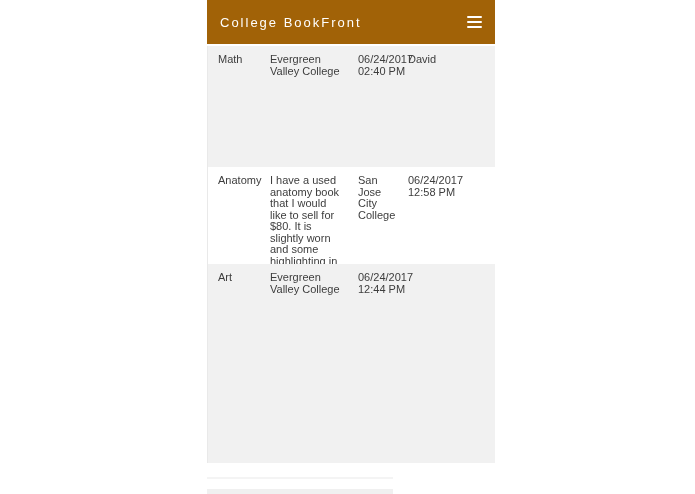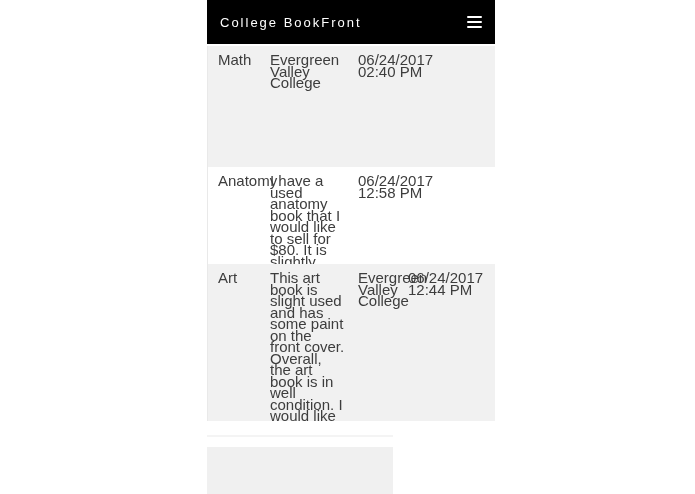--- a/index.html
+++ b/index.html
@@ -11,21 +11,21 @@
   }
   .app {
     margin-left: 207px;
     width: 288px;
     height: 494px;
     overflow: hidden;
   }
   
   .appbar {
     height: 44px;
-    background: #000000;
+    background: #a16207;
     display: flex;
     align-items: center;
     justify-content: space-between;
     padding: 0 13px 0 13px;
   }
   .appbar-title {
     color: #ffffff;
     font-size: 13px;
     letter-spacing: 2px;
     font-weight: 500;
@@ -50,29 +50,29 @@
   .listing-table {
     margin-top: 2px;
     width: 288px;
     border-left: 1px solid #e9e9e9;
   }
   .listing-row {
     display: grid;
     grid-template-columns: 52px 88px 50px 52px 45px;
     overflow: hidden;
     color: #3d3d3d;
-    font-size: 15px;
+    font-size: 11px;
     line-height: 11.5px;
     cursor: pointer;
   }
   .listing-row:nth-of-type(odd)  { background: #f1f1f1; }
   .listing-row:nth-of-type(even) { background: #ffffff; }
   .listing-row:nth-of-type(1) { height: 121px; }
   .listing-row:nth-of-type(2) { height: 97px; }
-  .listing-row:nth-of-type(3) { height: 157px; }
+  .listing-row:nth-of-type(3) { height: 199px; }
   .cell {
     padding: 8px 3px 6px 10px;
   }
   .cell .nowrap { white-space: nowrap; }
   
   .scroll-divider {
     margin: 14px 0 0 0;
     width: 186px;
     height: 2px;
     background: #f4f4f4;
@@ -100,34 +100,35 @@
 
   <div class="listing-table">
 
     <div class="listing-row">
       <div class="cell">Math</div>
       <div class="cell">Evergreen Valley College</div>
       <div class="cell">
         <div class="nowrap">06/24/2017</div>
         <div class="nowrap">02:40 PM</div>
       </div>
+      <div class="cell">David</div>
     </div>
 
     <div class="listing-row">
       <div class="cell">Anatomy</div>
       <div class="cell">I have a used anatomy book that I would like to sell for $80. It is slightly worn and some highlighting in the text. Contact me at mike@mail.com if interested.</div>
+      <div class="cell">San Jose City College</div>
       <div class="cell">
         <div class="nowrap">06/24/2017</div>
         <div class="nowrap">12:58 PM</div>
       </div>
     </div>
 
     <div class="listing-row">
       <div class="cell">Art</div>
-      <div class="cell">This art book is slight used and has some paint on the front cover. Overall, the art book is in well condition. I would like to sell this textbook for $90 but price is negotiable. Call me at 4082839494.</div>
       <div class="cell">Evergreen Valley College</div>
       <div class="cell">
         <div class="nowrap">06/24/2017</div>
         <div class="nowrap">12:44 PM</div>
       </div>
     </div>
 
   </div>
 
   <div class="scroll-divider"></div>

